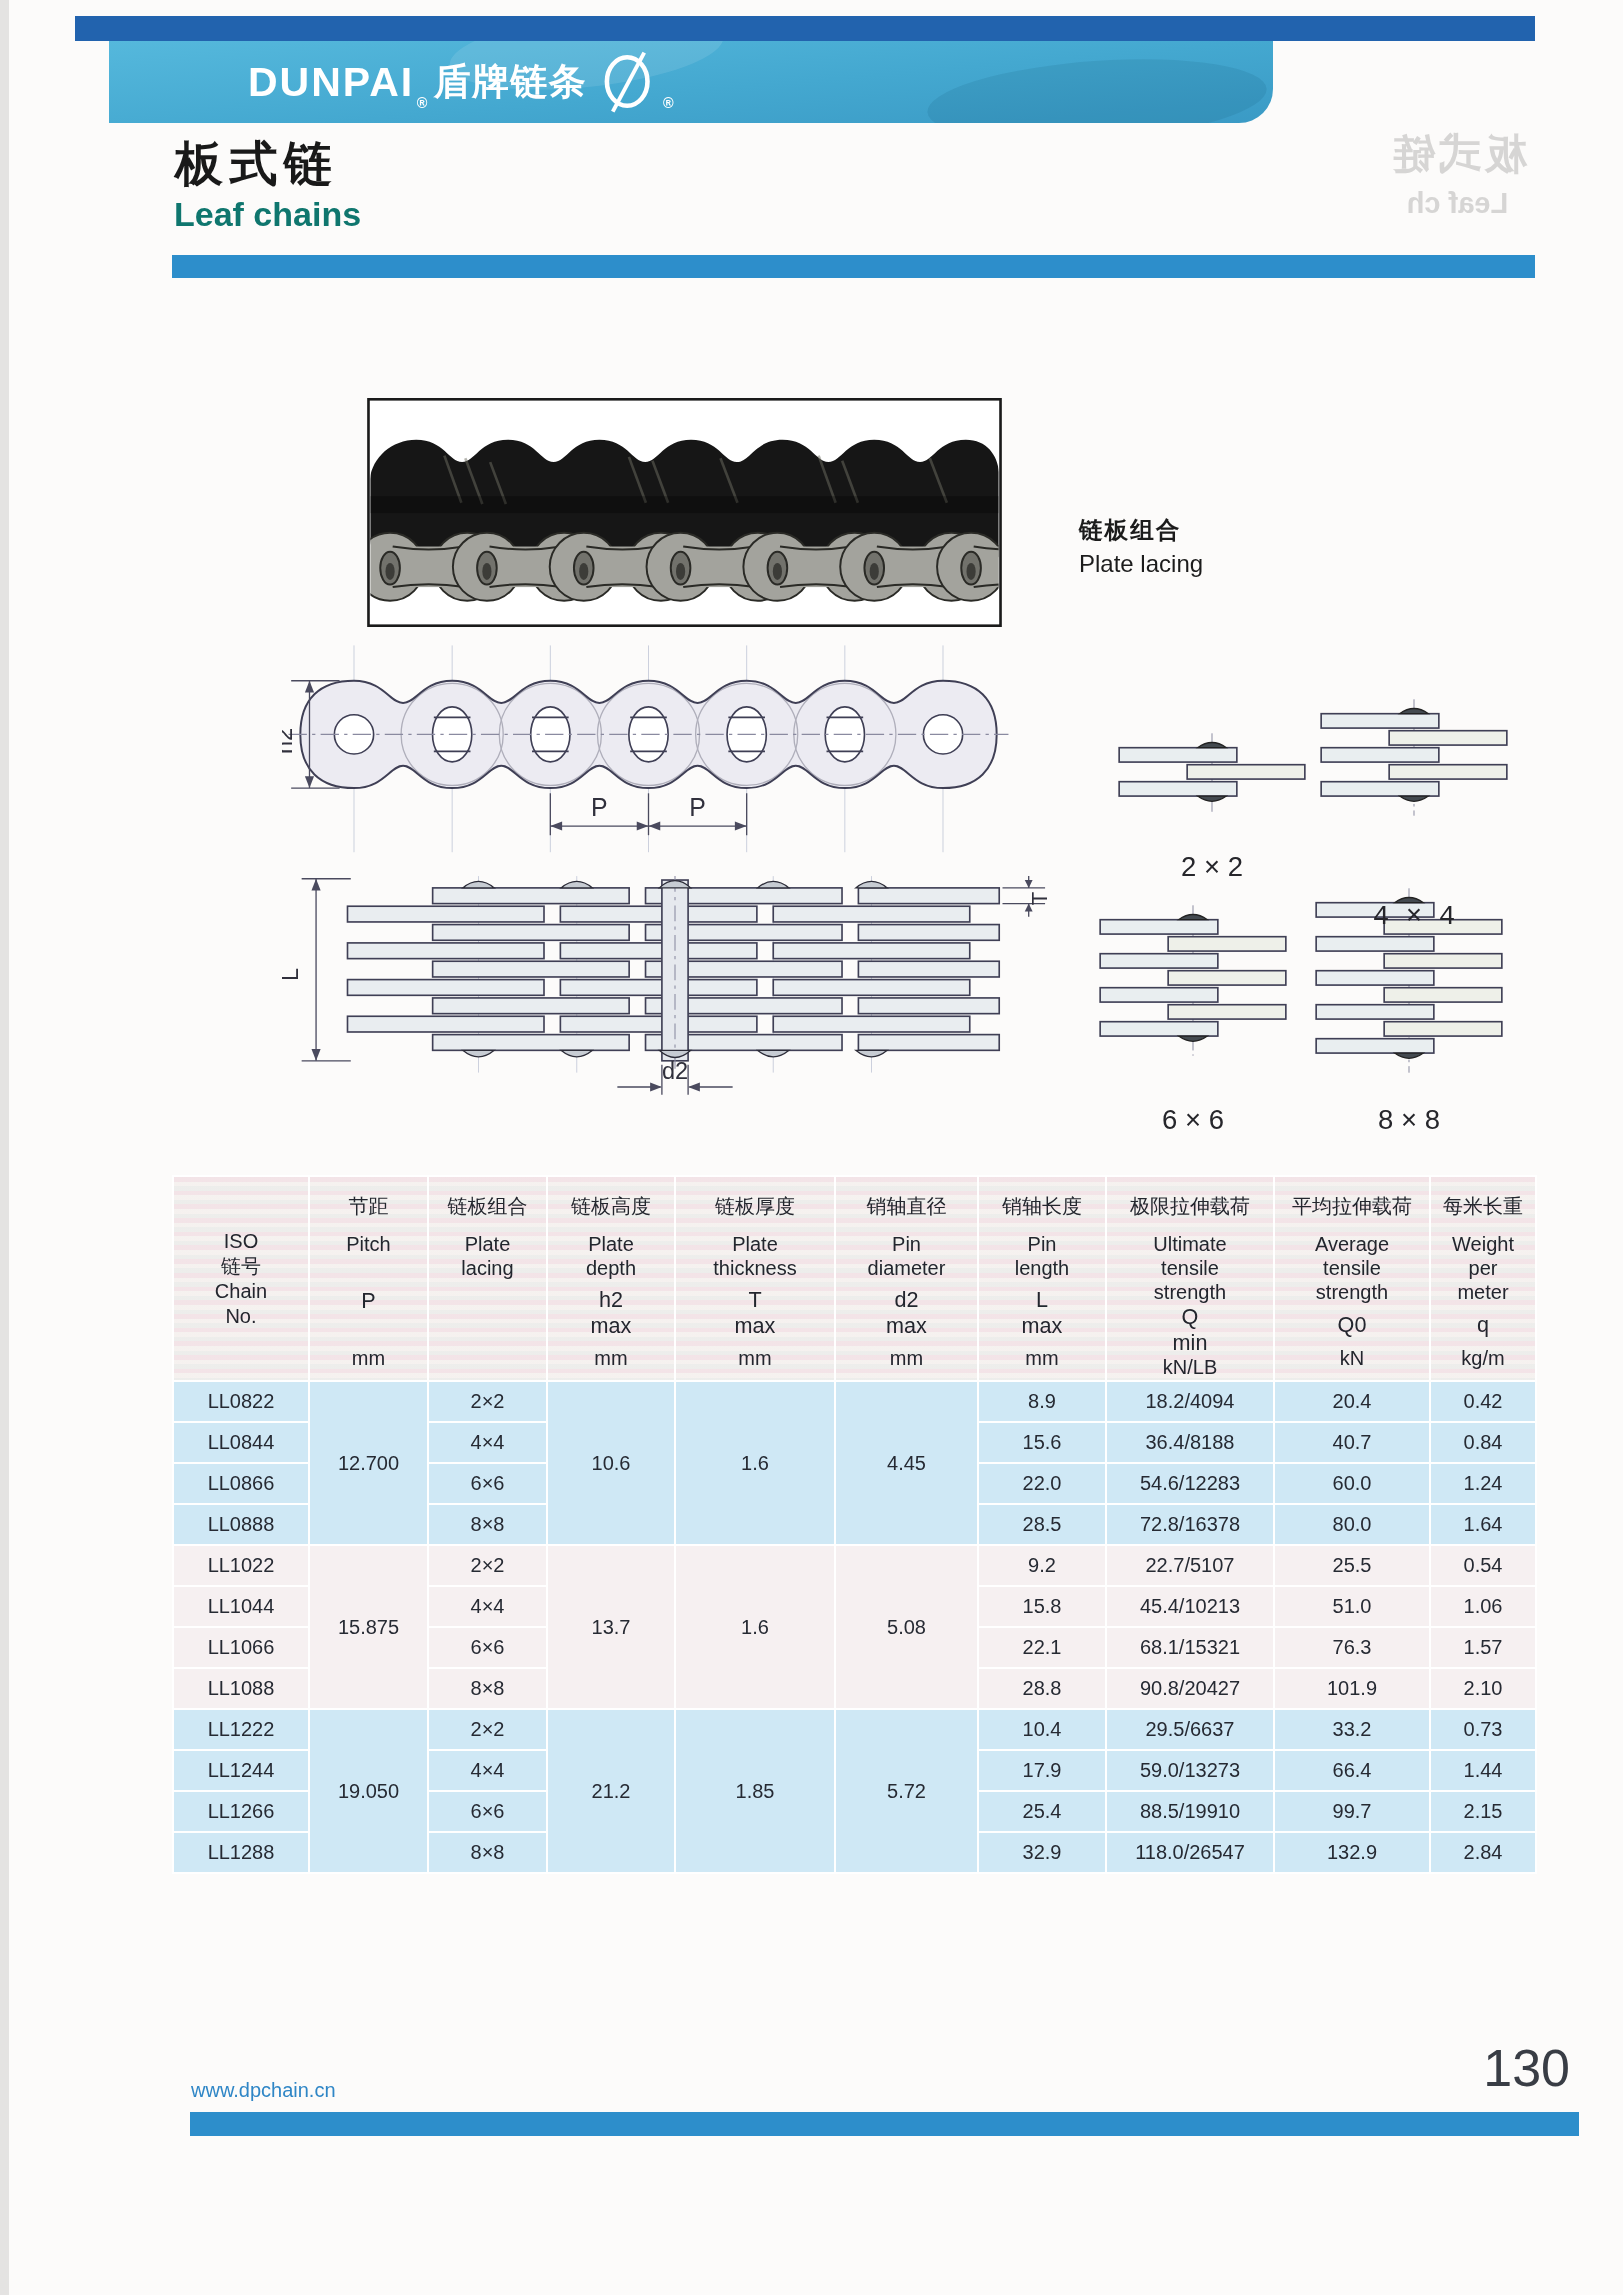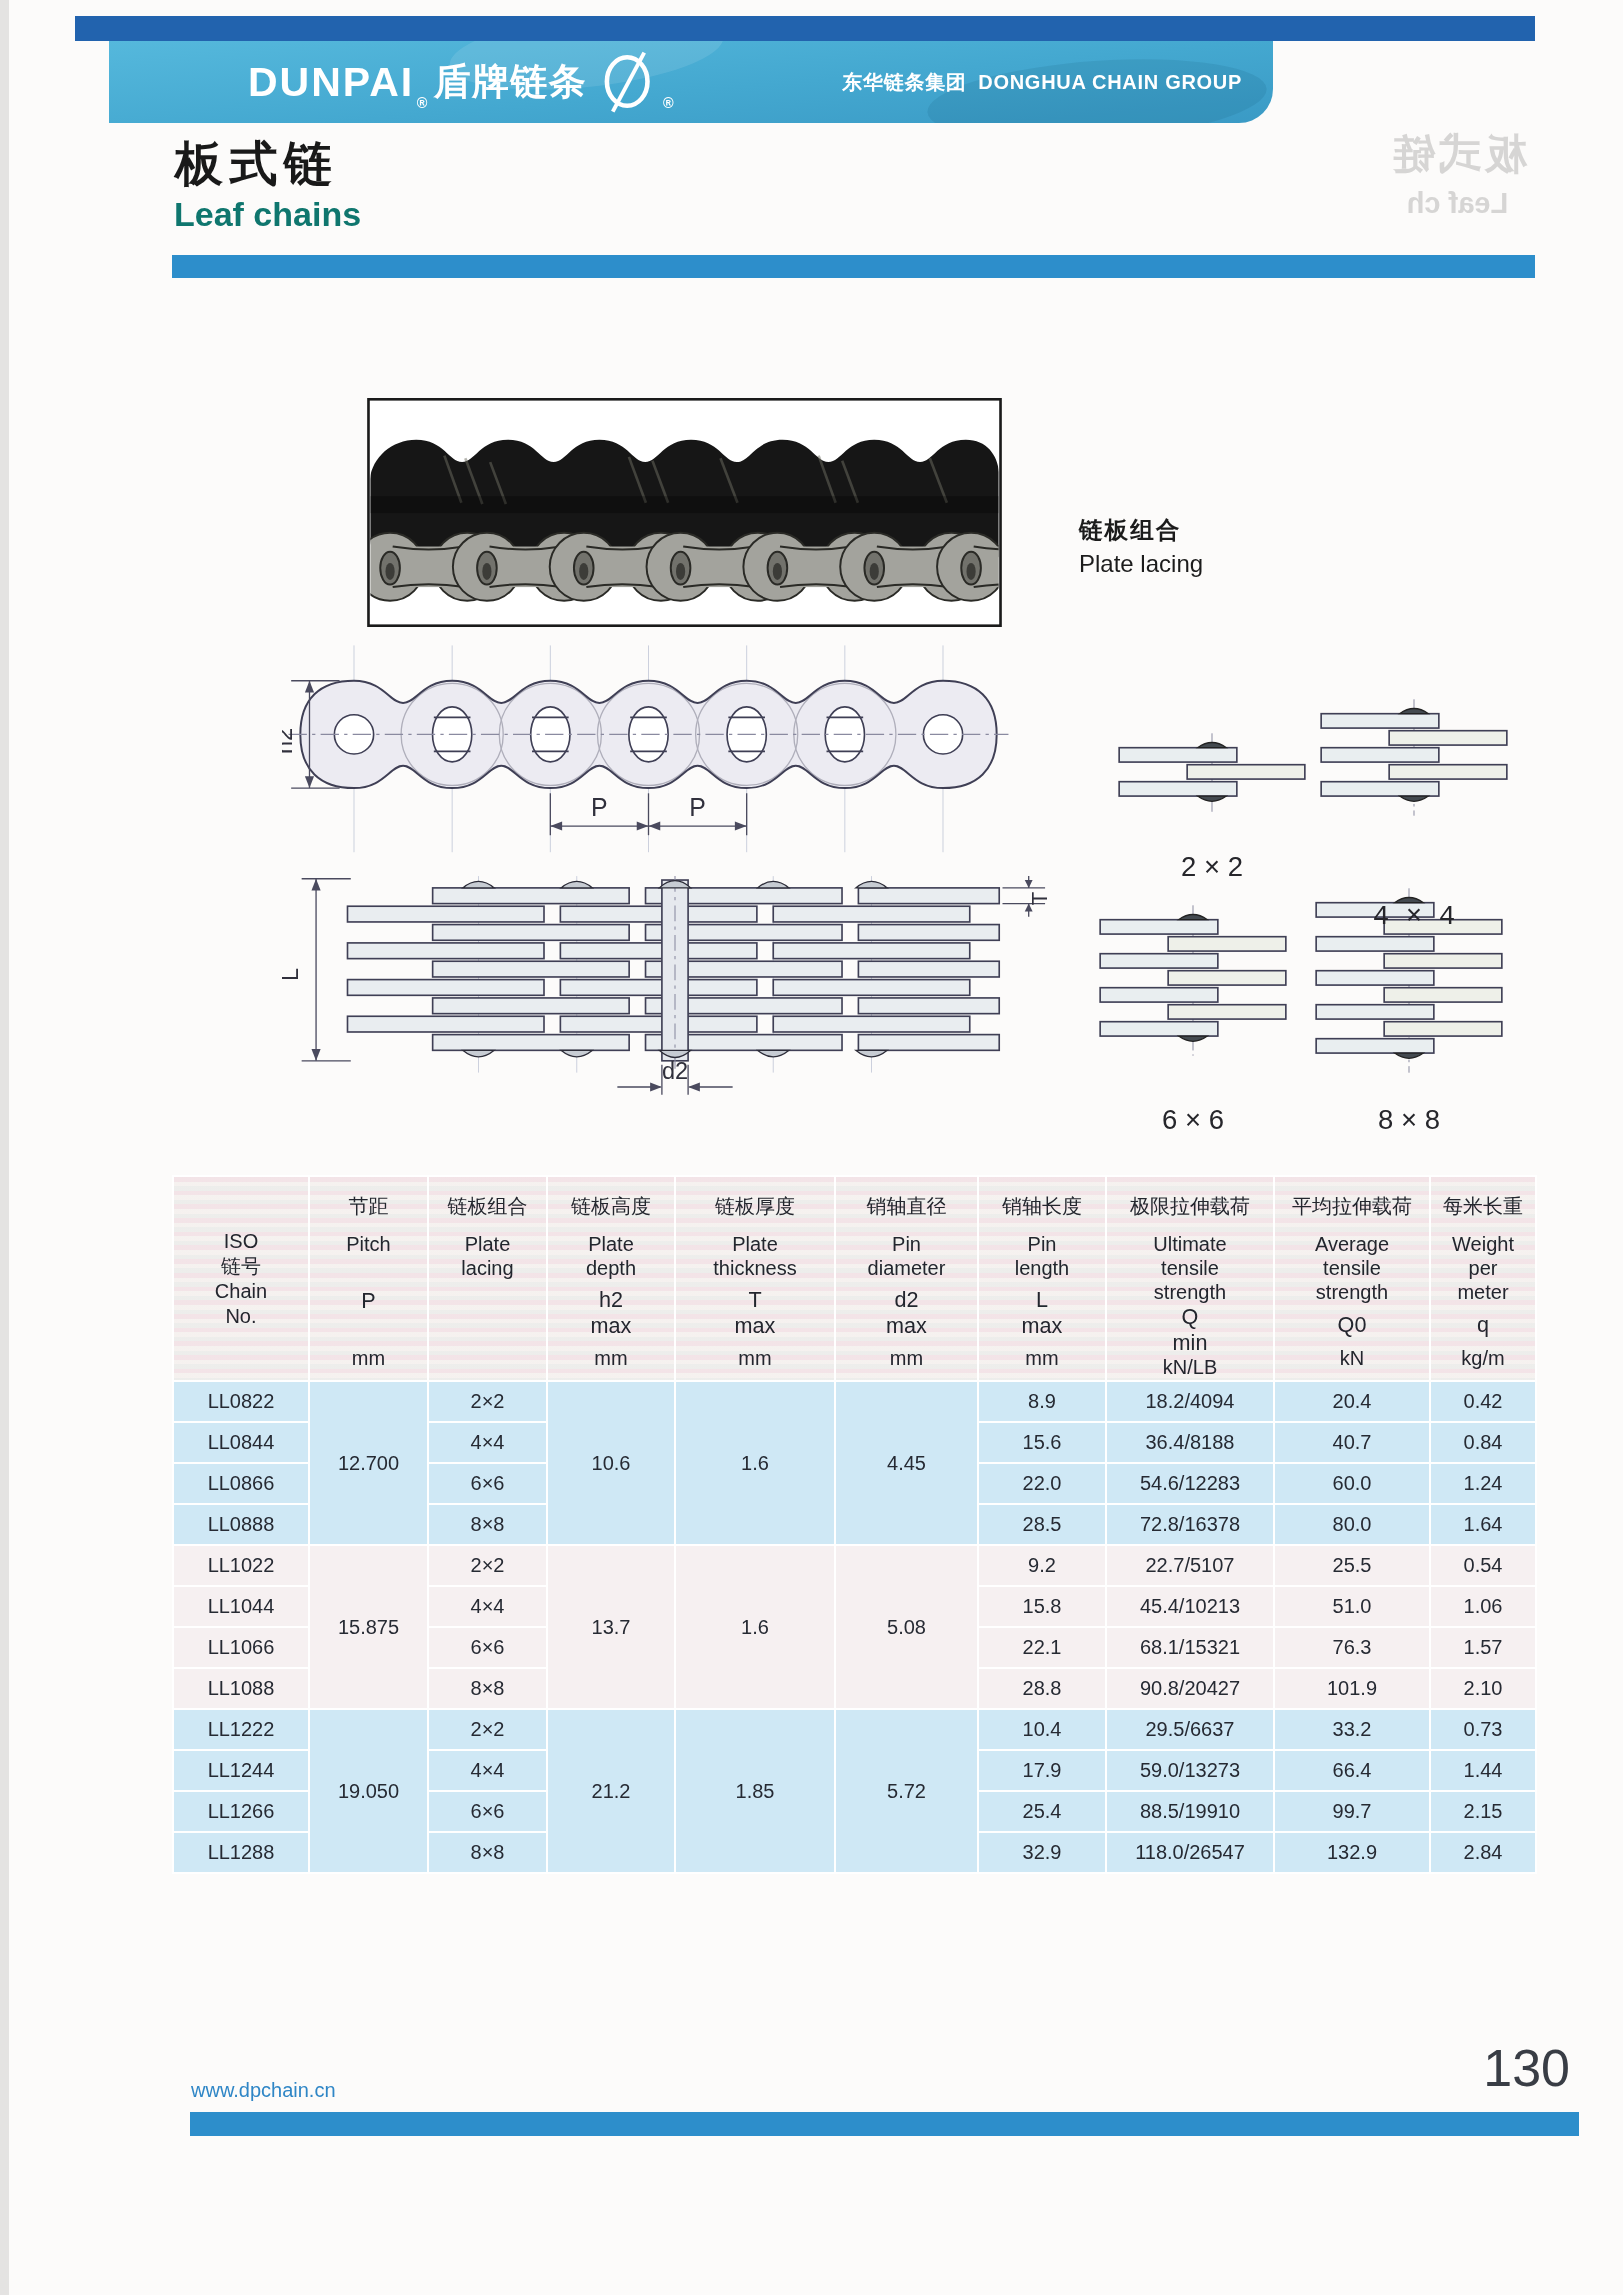--- a/index.html
+++ b/index.html
@@ -97,24 +97,20 @@
       <span class="nm">DUNPAI</span>
       <span class="reg">®</span>
       <span class="cn">盾牌链条</span>
       <span class="mono">
         <svg width="55" height="63" viewBox="0 0 84 96">
           <ellipse cx="40" cy="48" rx="31" ry="37" fill="none" stroke="#fff" stroke-width="7"></ellipse>
           <line x1="66" y1="4" x2="18" y2="94" stroke="#fff" stroke-width="6"></line>
         </svg>
       </span>
       <span class="reg">®</span>
-    </div>
-    <div class="slogan">
-      <span>东华链条集团</span>
-      <span>DONGHUA CHAIN GROUP</span>
     </div>
   </div>
 
   <div class="ghost">
     <div class="gcn">板式链</div>
     <div class="gen">Leaf ch</div>
   </div>
 
   <div class="title-cn">板式链</div>
   <div class="title-en">Leaf chains</div>

